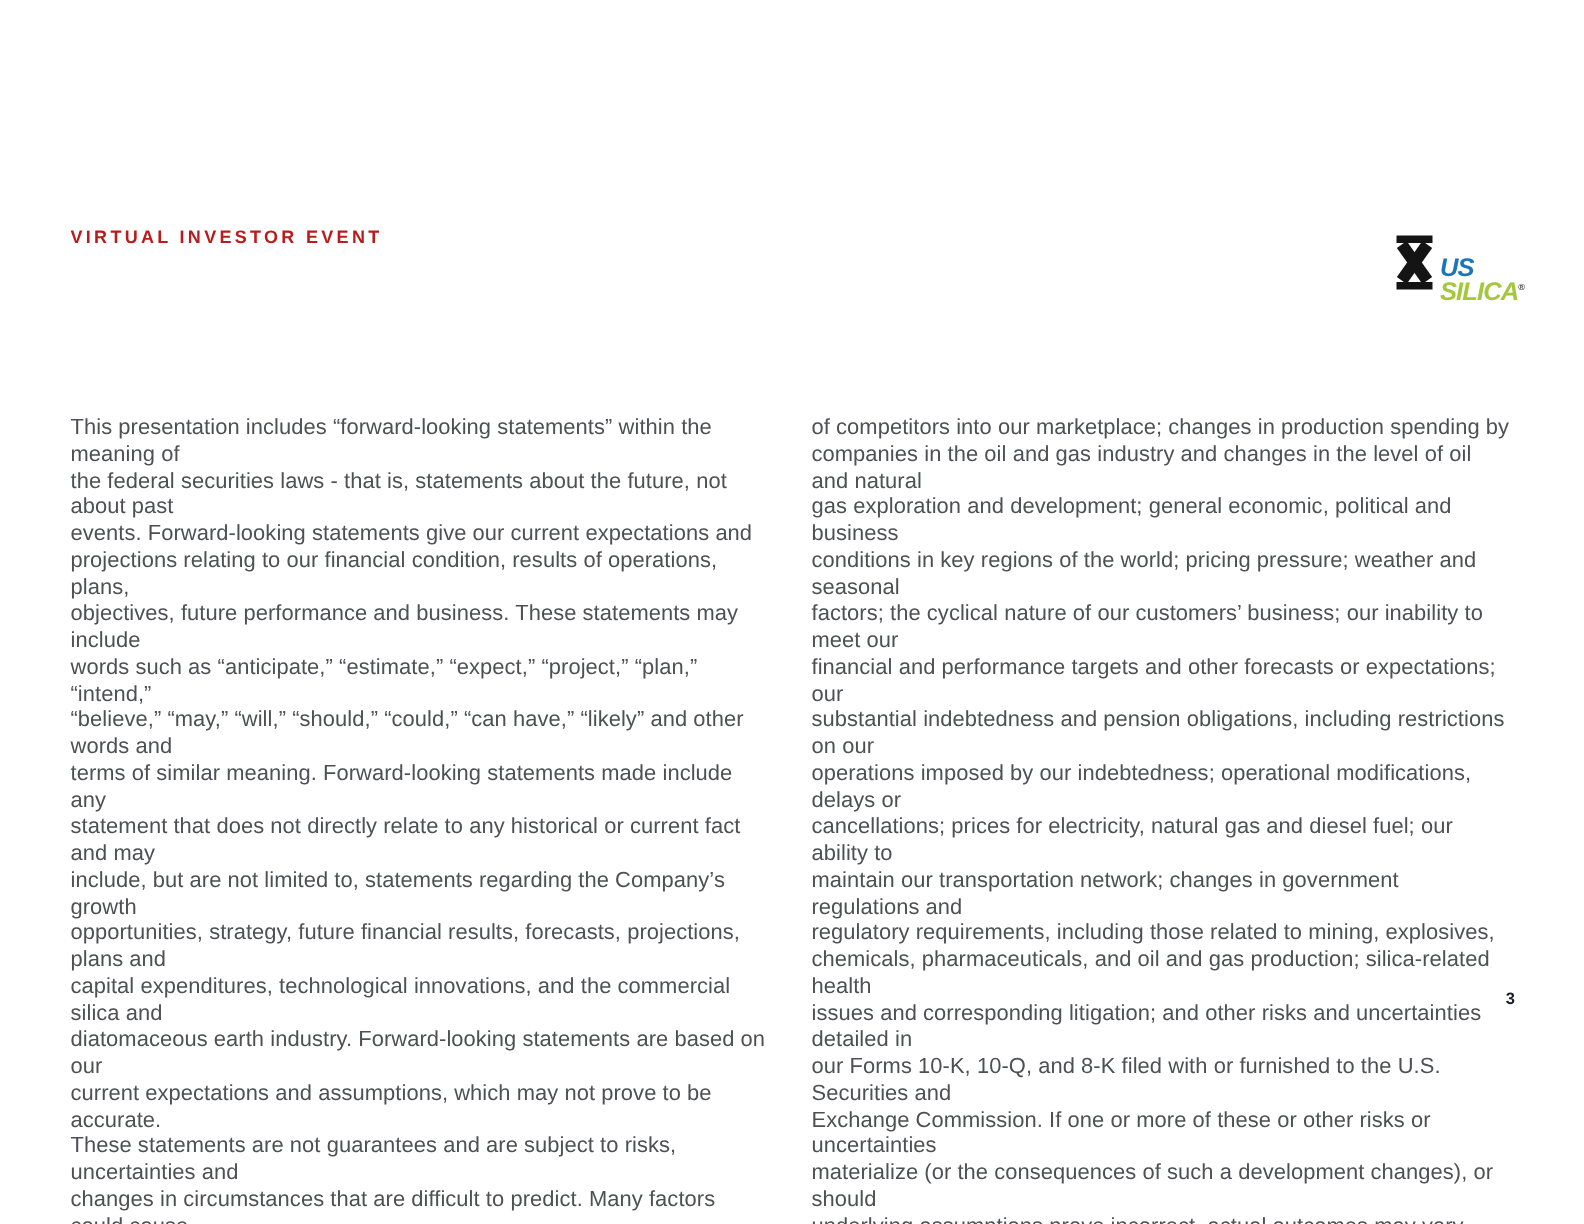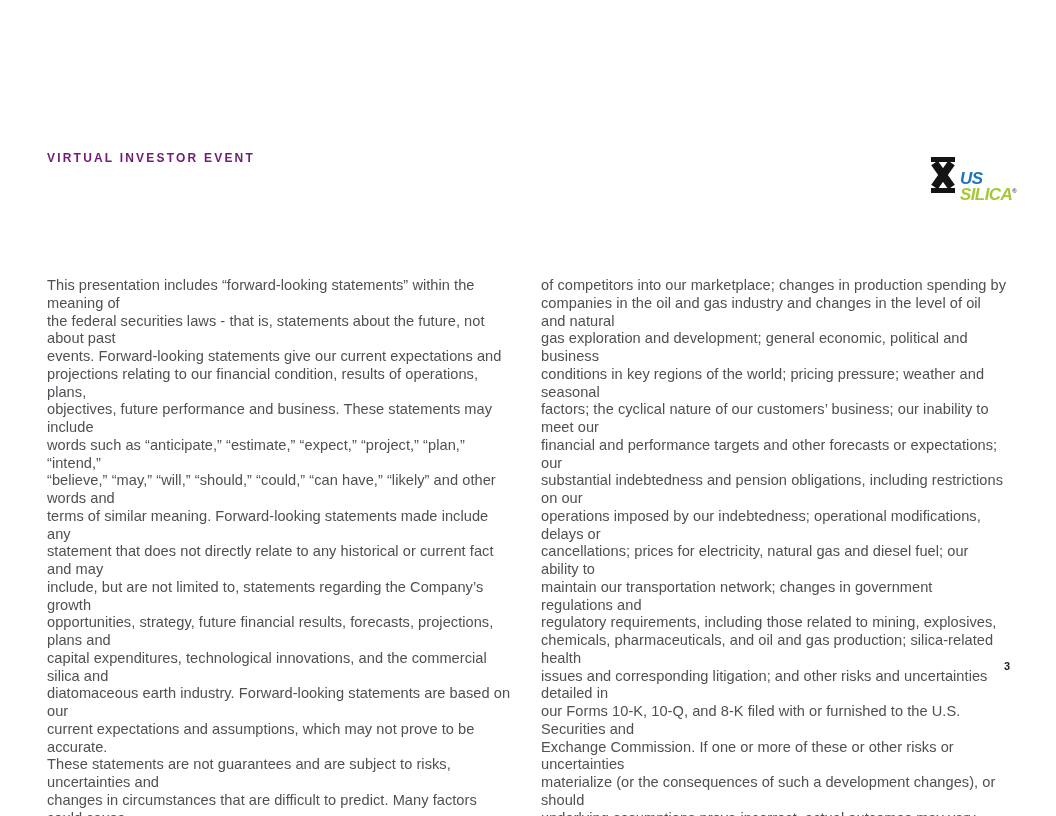--- a/index.html
+++ b/index.html
@@ -13,21 +13,21 @@
     position: relative;
     width: 1056px; height: 816px;
     background: #ffffff;
   }
   .eyebrow {
     position: absolute;
     left: 47px; top: 151px;
     font-size: 12px;
     font-weight: 700;
     letter-spacing: 2.2px;
-    color: #701a75;
+    color: #b91c1c;
     text-transform: uppercase;
   }
   .title {
     position: absolute;
     left: 45px; top: 173px;
     font-size: 34px;
     font-weight: 700;
     letter-spacing: -0.3px;
     color: #1A1D28;
     white-space: nowrap;

